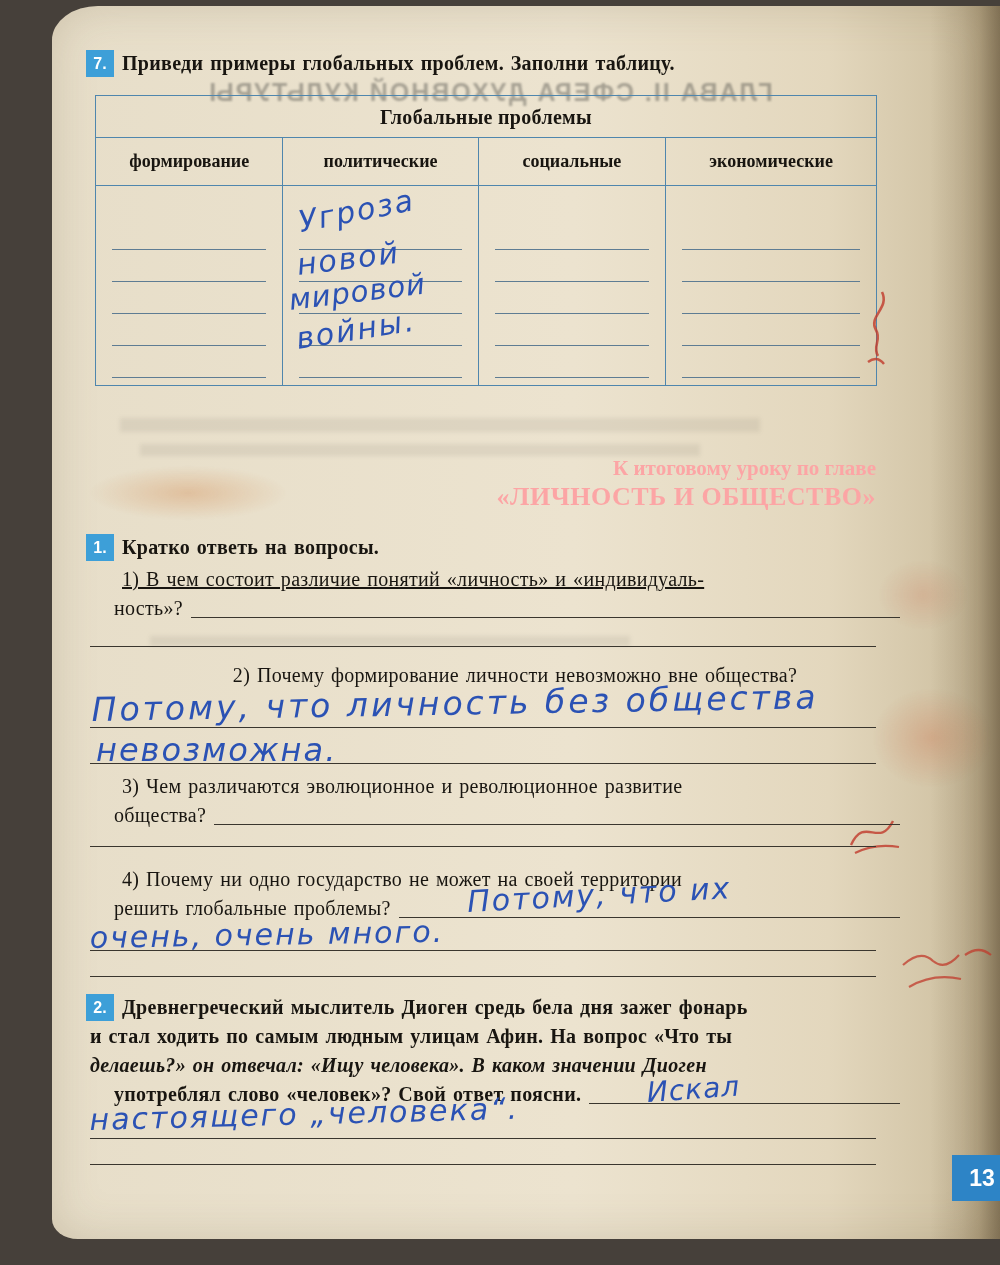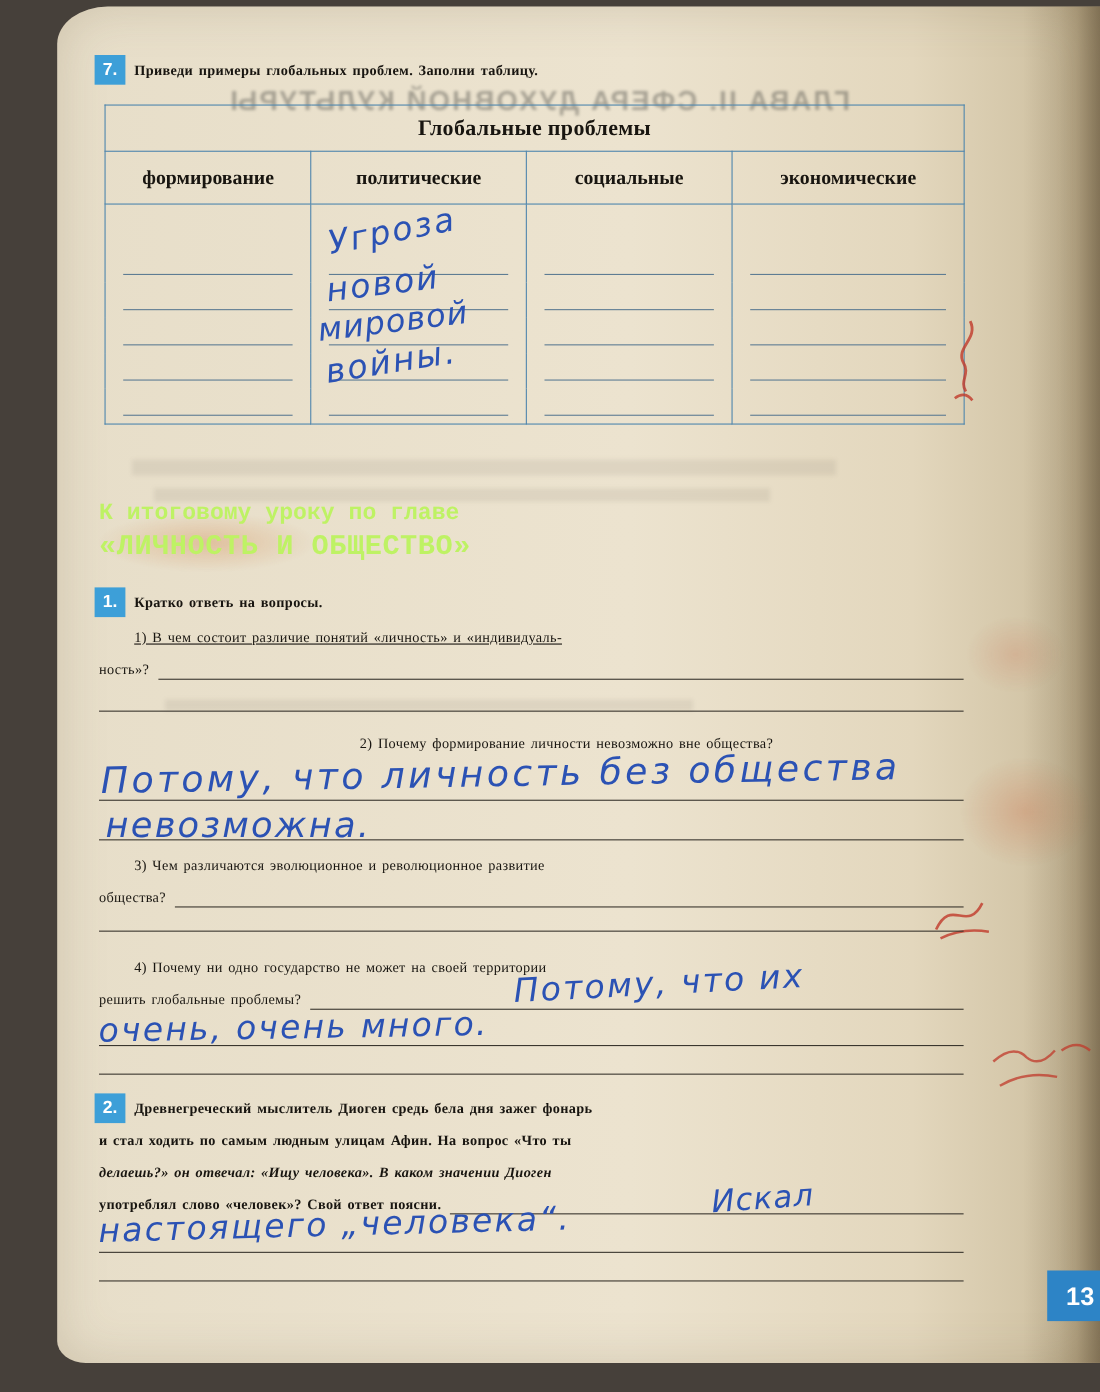--- a/index.html
+++ b/index.html
@@ -29,32 +29,32 @@
   .ob{position:absolute;filter:blur(1px);}
 
   
   .badge{
     position:absolute;width:28px;height:27px;background:#3d9fd8;color:#fff;
     font-family:"Liberation Sans",sans-serif;font-weight:bold;font-size:16px;
     display:flex;align-items:center;justify-content:center;
   }
 
   
-  .tline{position:absolute;left:90px;width:786px;font-size:13px;line-height:27px;
+  .tline{position:absolute;left:90px;width:786px;font-size:20px;line-height:27px;
     color:#181510;letter-spacing:.3px;word-spacing:1.5px;}
   .ind{padding-left:32px;}
   .bold{font-weight:bold;}
-  .flexline{display:flex;align-items:flex-end;}
+  .flexline{display:flex;align-items:flex-end;margin-left:24px;}
   .flexline .txt{white-space:pre;}
   .flexline .fill{flex:1;border-bottom:1.5px solid #3a362e;margin:0 0 4px 8px;}
   .rule{position:absolute;left:90px;width:786px;border-bottom:1.5px solid #3a362e;height:0;}
 
   
-  .head1,.head2{position:absolute;left:90px;width:786px;text-align:left;
-    color:#bef264;font-family:Liberation Mono, monospace;font-weight:bold;}
+  .head1,.head2{position:absolute;left:90px;width:786px;text-align:right;
+    color:#fca5a5;font-family:Liberation Serif, serif;font-weight:bold;}
   .head1{top:456px;font-size:21px;}
   .head2{top:482px;font-size:26px;letter-spacing:.5px;}
 
   
   .gp-table{
     position:absolute;left:95px;top:95px;width:782px;
     border-collapse:collapse;table-layout:fixed;
     font-family:"Liberation Serif",serif;color:#181510;
   }
   .gp-table th,.gp-table td{border:1.6px solid #4f86ad;}

